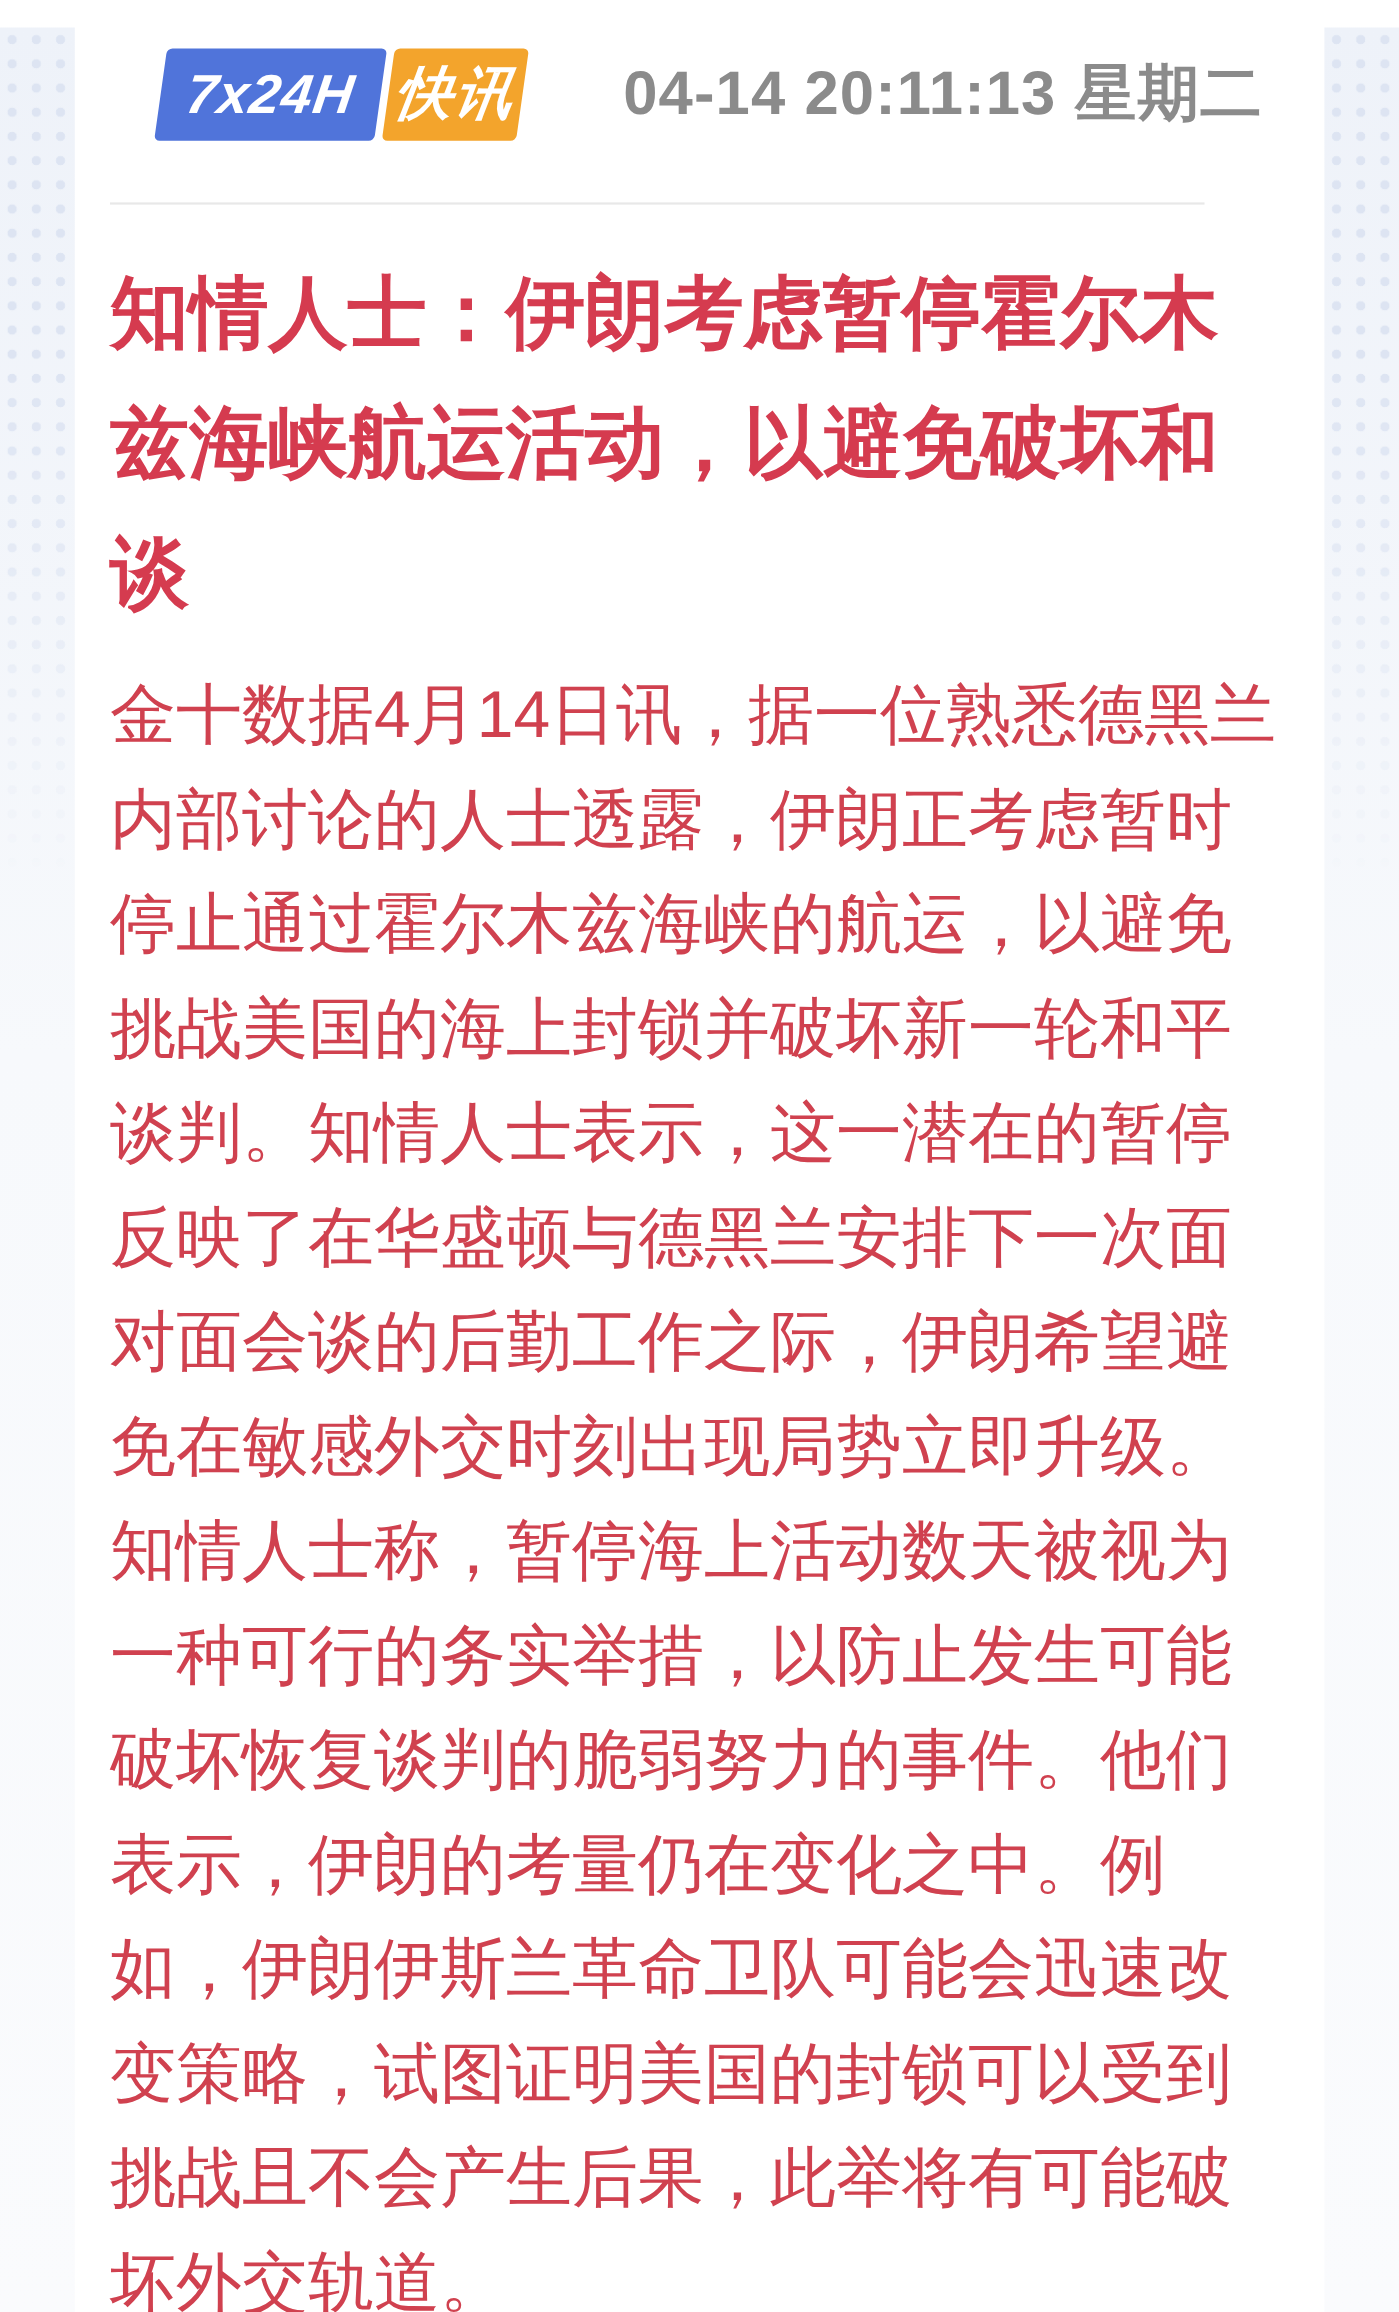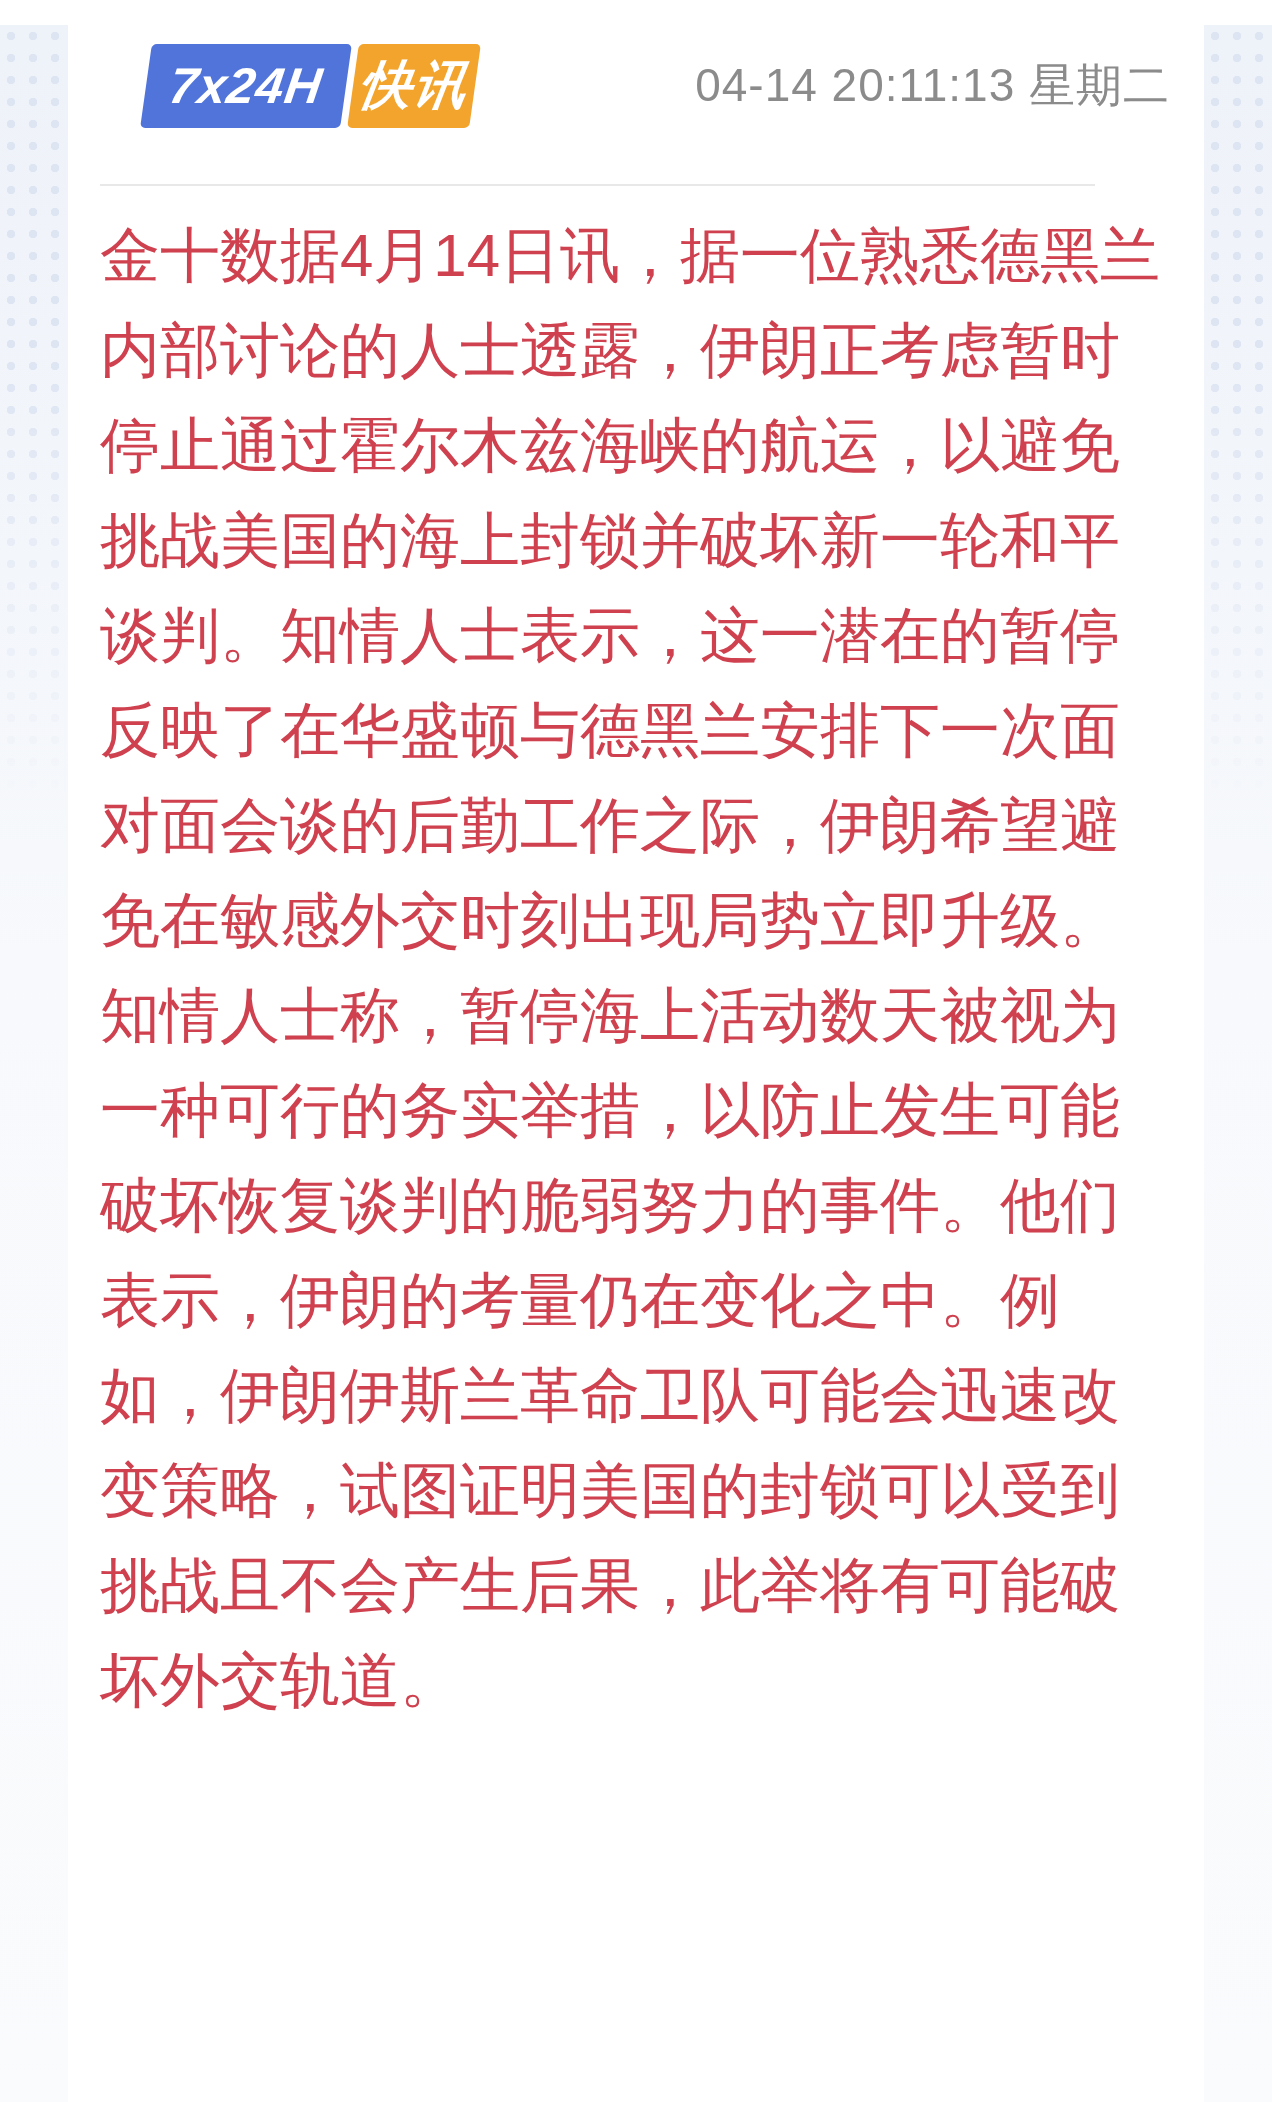--- a/index.html
+++ b/index.html
@@ -81,24 +81,25 @@
     font-size: 50px;
     letter-spacing: 1px;
   }
   .flash-badge .part.yellow {
     background: var(--badge-yellow);
     width: 122px;
     font-size: 52px;
     letter-spacing: 2px;
   }
   .timestamp {
-    font-size: 46px;
-    font-weight: normal;
+    font-size: 56px;
+    font-weight: bold;
     color: var(--timestamp-gray);
     letter-spacing: 1px;
+    margin-right: 22px;
     white-space: nowrap;
   }
 
   .divider {
     margin-top: 56px;
     width: 995px;
     height: 2px;
     background: var(--divider-gray);
   }
 
@@ -135,16 +136,17 @@
   <div class="header-row">
     <div class="flash-badge">
       <div class="part blue">7x24H</div>
       <div class="part yellow">快讯</div>
     </div>
     <div class="timestamp">04-14 20:11:13 星期二</div>
   </div>
 
   <div class="divider"></div>
 
+  <h1 class="article-title">知情人士：伊朗考虑暂停霍尔木兹海峡航运活动，以避免破坏和谈</h1>
 
   <p class="article-body">金十数据4月14日讯，据一位熟悉德黑兰内部讨论的人士透露，伊朗正考虑暂时停止通过霍尔木兹海峡的航运，以避免挑战美国的海上封锁并破坏新一轮和平谈判。知情人士表示，这一潜在的暂停反映了在华盛顿与德黑兰安排下一次面对面会谈的后勤工作之际，伊朗希望避免在敏感外交时刻出现局势立即升级。知情人士称，暂停海上活动数天被视为一种可行的务实举措，以防止发生可能破坏恢复谈判的脆弱努力的事件。他们表示，伊朗的考量仍在变化之中。例如，伊朗伊斯兰革命卫队可能会迅速改变策略，试图证明美国的封锁可以受到挑战且不会产生后果，此举将有可能破坏外交轨道。</p>
 
 </div>
 
 </body></html>

